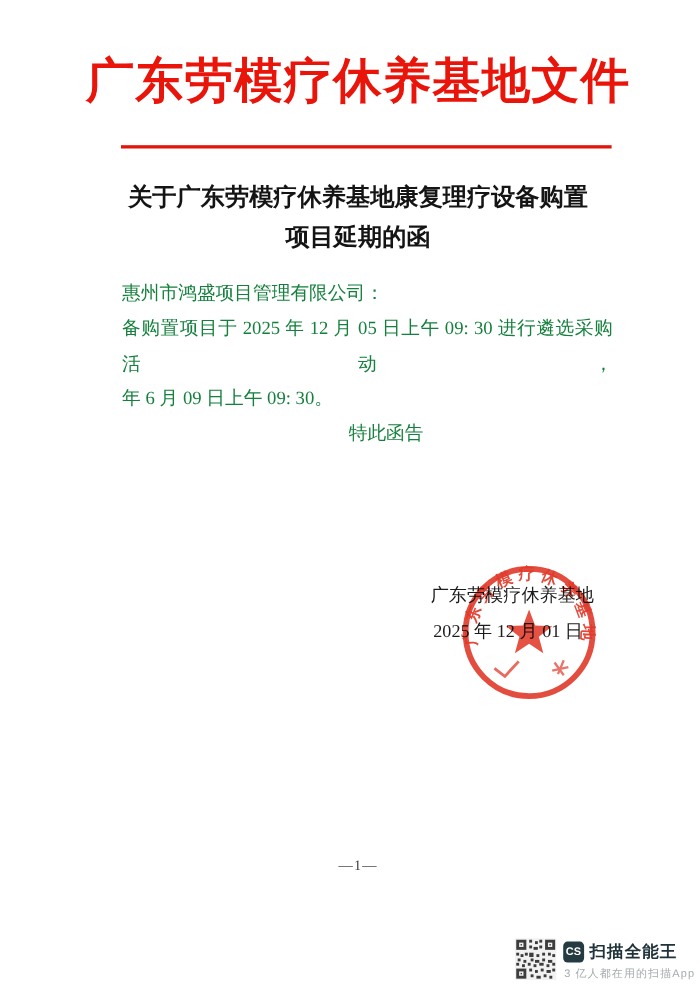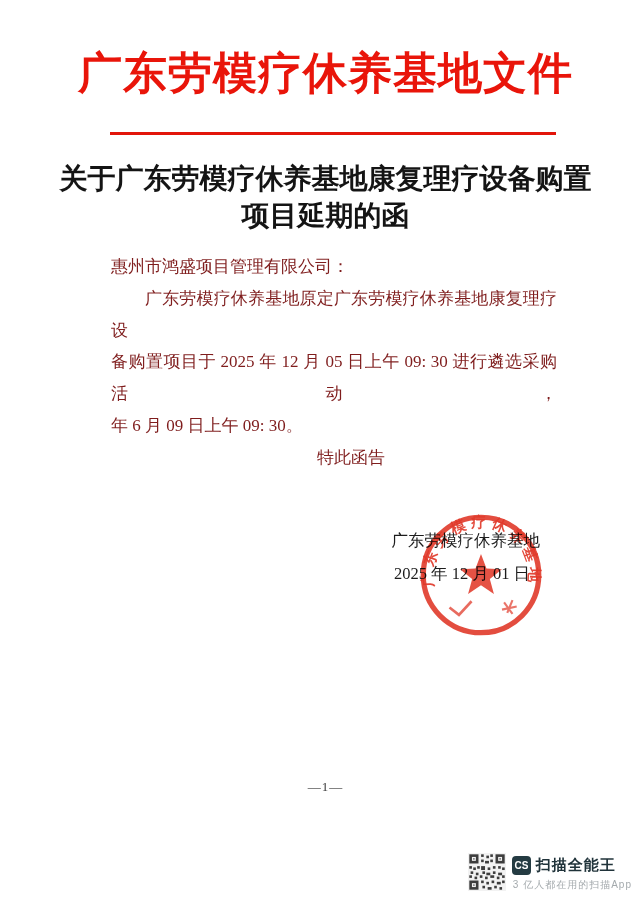--- a/index.html
+++ b/index.html
@@ -31,32 +31,32 @@
     border-top: 3px solid #e2150a;
   }
 
   
   .doc-title {
     position: absolute;
     top: 160px; left: 0; width: 100%;
     text-align: center;
     font-family: Liberation Sans, sans-serif;
     font-weight: 700;
-    font-size: 28px;
+    font-size: 22px;
     line-height: 37px;
     color: #141414;
   }
 
   
   .body-text {
     position: absolute;
     top: 251px; left: 95px; width: 446px;
     font-size: 17px;
     line-height: 31.8px;
-    color: #7f1d1d;
+    color: #15803d;
   }
   .line { width: 100%; }
   .indent { text-indent: 2em; text-align: center; }
   .fill { text-align: justify; text-align-last: justify; }
   .closing { margin-top: 0; }
 
   
   .signature {
     position: absolute;
     top: 524px; right: 95px;
@@ -133,21 +133,20 @@
   <div class="org-title">广东劳模疗休养基地文件</div>
   <div class="red-rule"></div>
 
   <div class="doc-title">
     <div>关于广东劳模疗休养基地康复理疗设备购置</div>
     <div>项目延期的函</div>
   </div>
 
   <div class="body-text">
     <div class="line">惠州市鸿盛项目管理有限公司：</div>
-    <div class="line indent fill">广东劳模疗休养基地原定广东劳模疗休养基地康复理疗设</div>
     <div class="line fill">备购置项目于 2025 年 12 月 05 日上午 09: 30 进行遴选采购活动，</div>
     <div class="line">年 6 月 09 日上午 09: 30。</div>
     <div class="line indent closing">特此函告</div>
   </div>
 
   <div class="signature">
     <div class="sig-org">广东劳模疗休养基地</div>
     <div class="sig-date">2025 年 12 月 01 日</div>
   </div>
 

